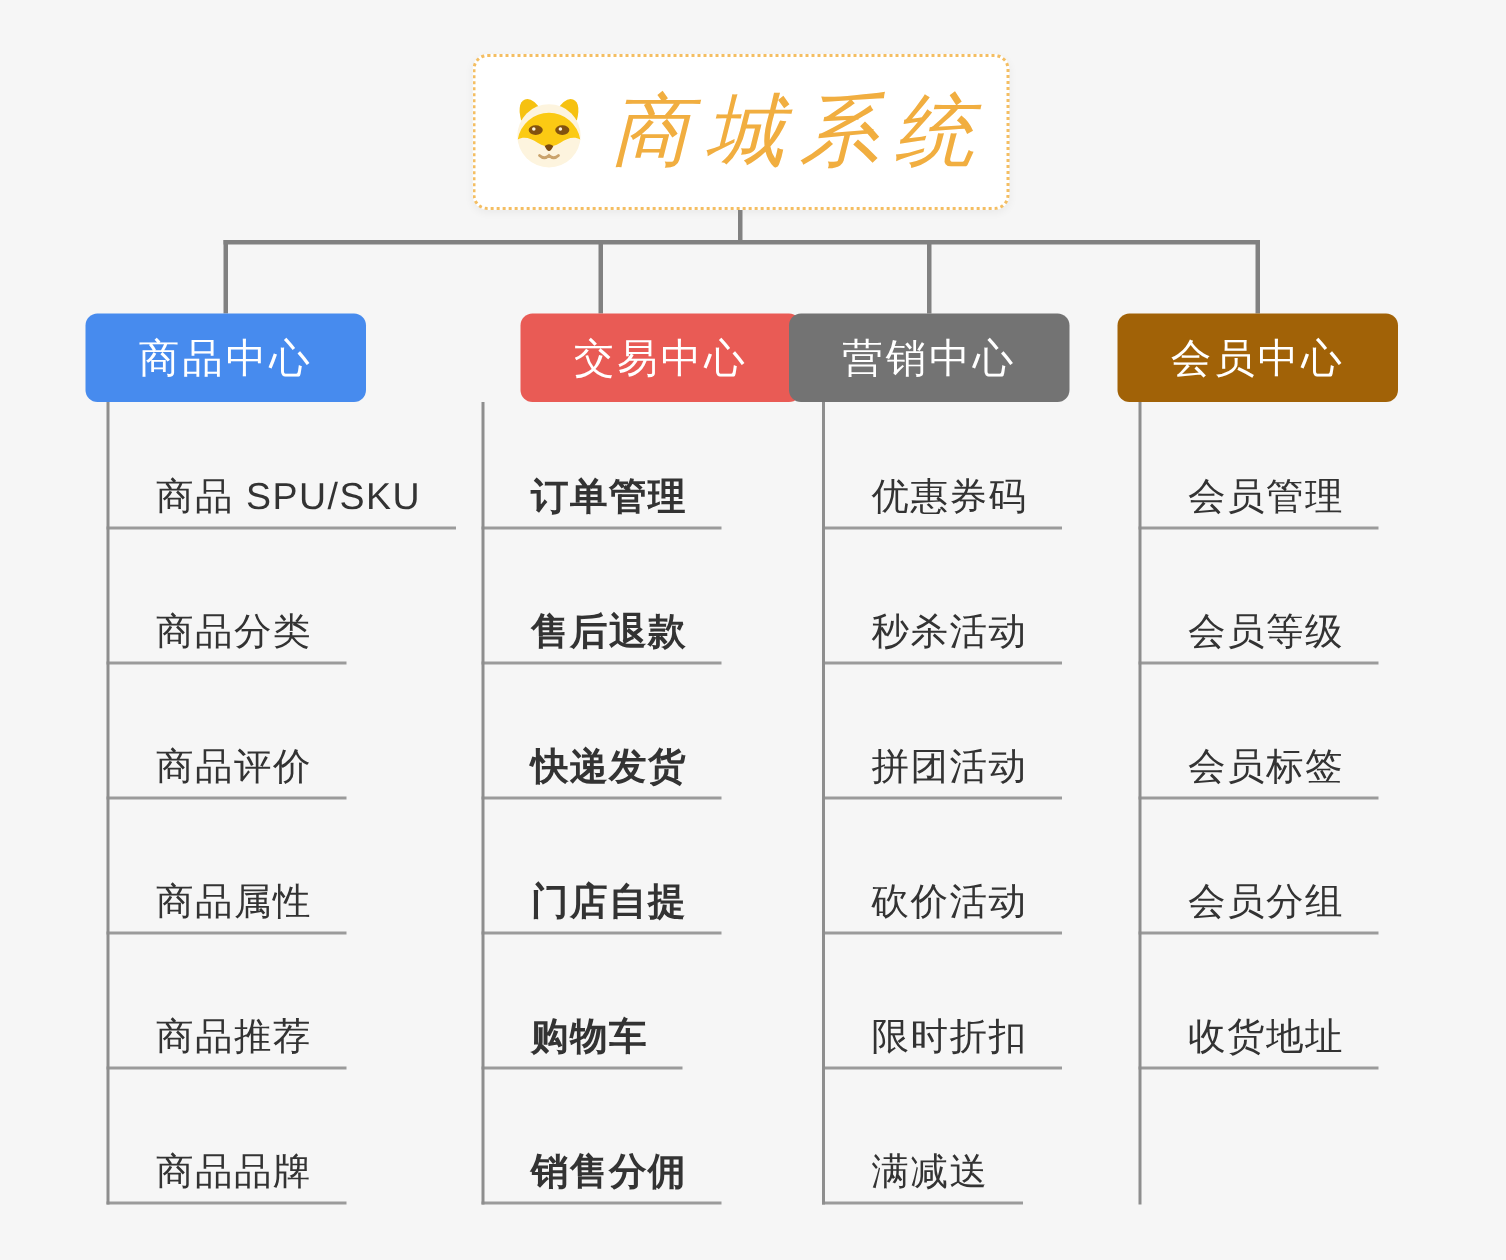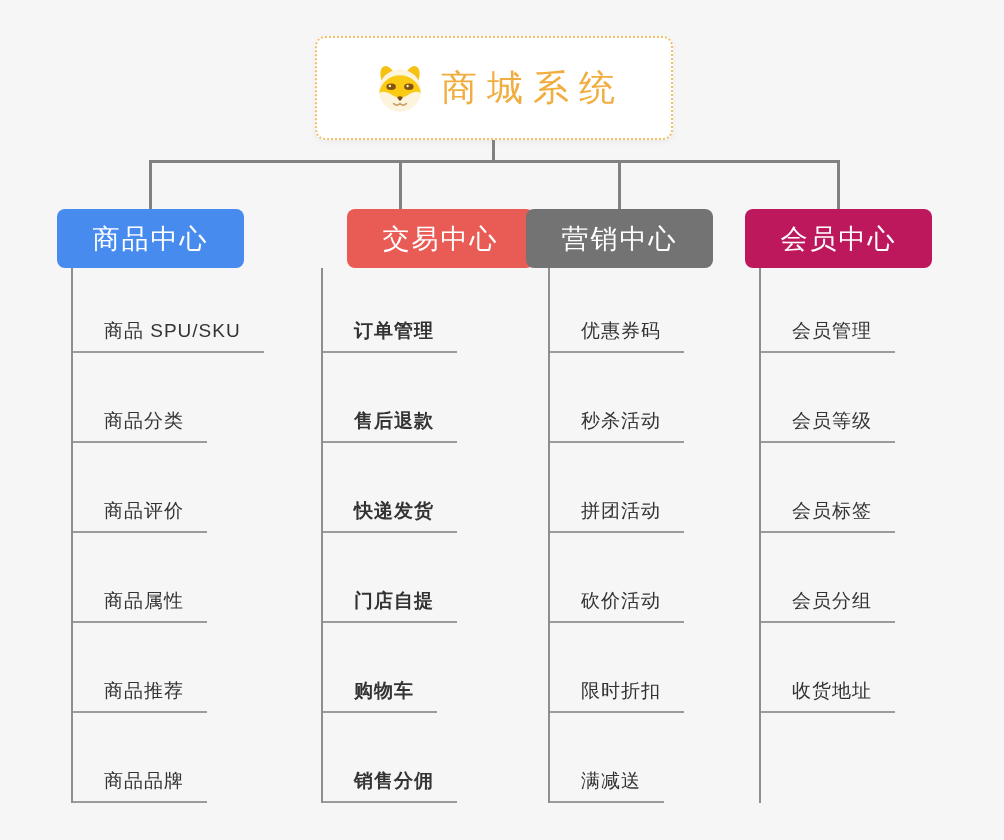--- a/index.html
+++ b/index.html
@@ -28,24 +28,25 @@
     background:#ffffff;
     border:2px dotted var(--root-border);
     border-radius:10px;
     box-sizing:border-box;
     display:flex;align-items:center;justify-content:center;gap:14px;
     box-shadow:0 2px 6px rgba(0,0,0,0.05);
   }
   .root-icon{display:flex;align-items:center;}
   .root-title{
     color:var(--root-text);
-    font-size:36px;
+    font-size:53px;
     letter-spacing:10px;
     margin-right:-10px;
     white-space:nowrap;
+    font-style:italic;
   }
   
   .line{position:absolute;background:var(--connector);}
   .stub{left:492px;top:140px;width:3px;height:22px;}
   .rail{left:149px;top:160px;width:691px;height:3px;}
   .drop{top:160px;width:3px;height:49px;}
   .drop-0{left:149px;}
   .drop-1{left:399px;}
   .drop-2{left:618px;}
   .drop-3{left:837px;}
@@ -73,21 +74,21 @@
     background:var(--trunk);
   }
   .leaf-row{
     height:90px;
     display:flex;align-items:flex-end;
   }
   .leaf{
     display:inline-block;
     padding:0 23px 7px 33px;
     border-bottom:2px solid var(--leaf-line);
-    font-size:19px;
+    font-size:25px;
     letter-spacing:1px;
     line-height:26px;
     color:var(--leaf-text);
     white-space:nowrap;
   }
 </style>
 </head>
 <body>
 
 <div class="canvas">
@@ -119,21 +120,21 @@
 
   <div class="branch branch-0" style="background-color: rgb(71, 139, 238);">
     <span>商品中心</span>
   </div>
   <div class="branch branch-1" style="background-color: rgb(233, 91, 85); margin-left: 40px;">
     <span>交易中心</span>
   </div>
   <div class="branch branch-2" style="background-color: #737373;">
     <span>营销中心</span>
   </div>
-  <div class="branch branch-3" style="background-color: #be185d;">
+  <div class="branch branch-3" style="background-color: #a16207;">
     <span>会员中心</span>
   </div>
 
   <div class="column col-0">
     <div class="trunk"></div>
     <div class="leaf-row">
         <div class="leaf">商品 SPU/SKU</div>
       </div>
     <div class="leaf-row">
         <div class="leaf">商品分类</div>

